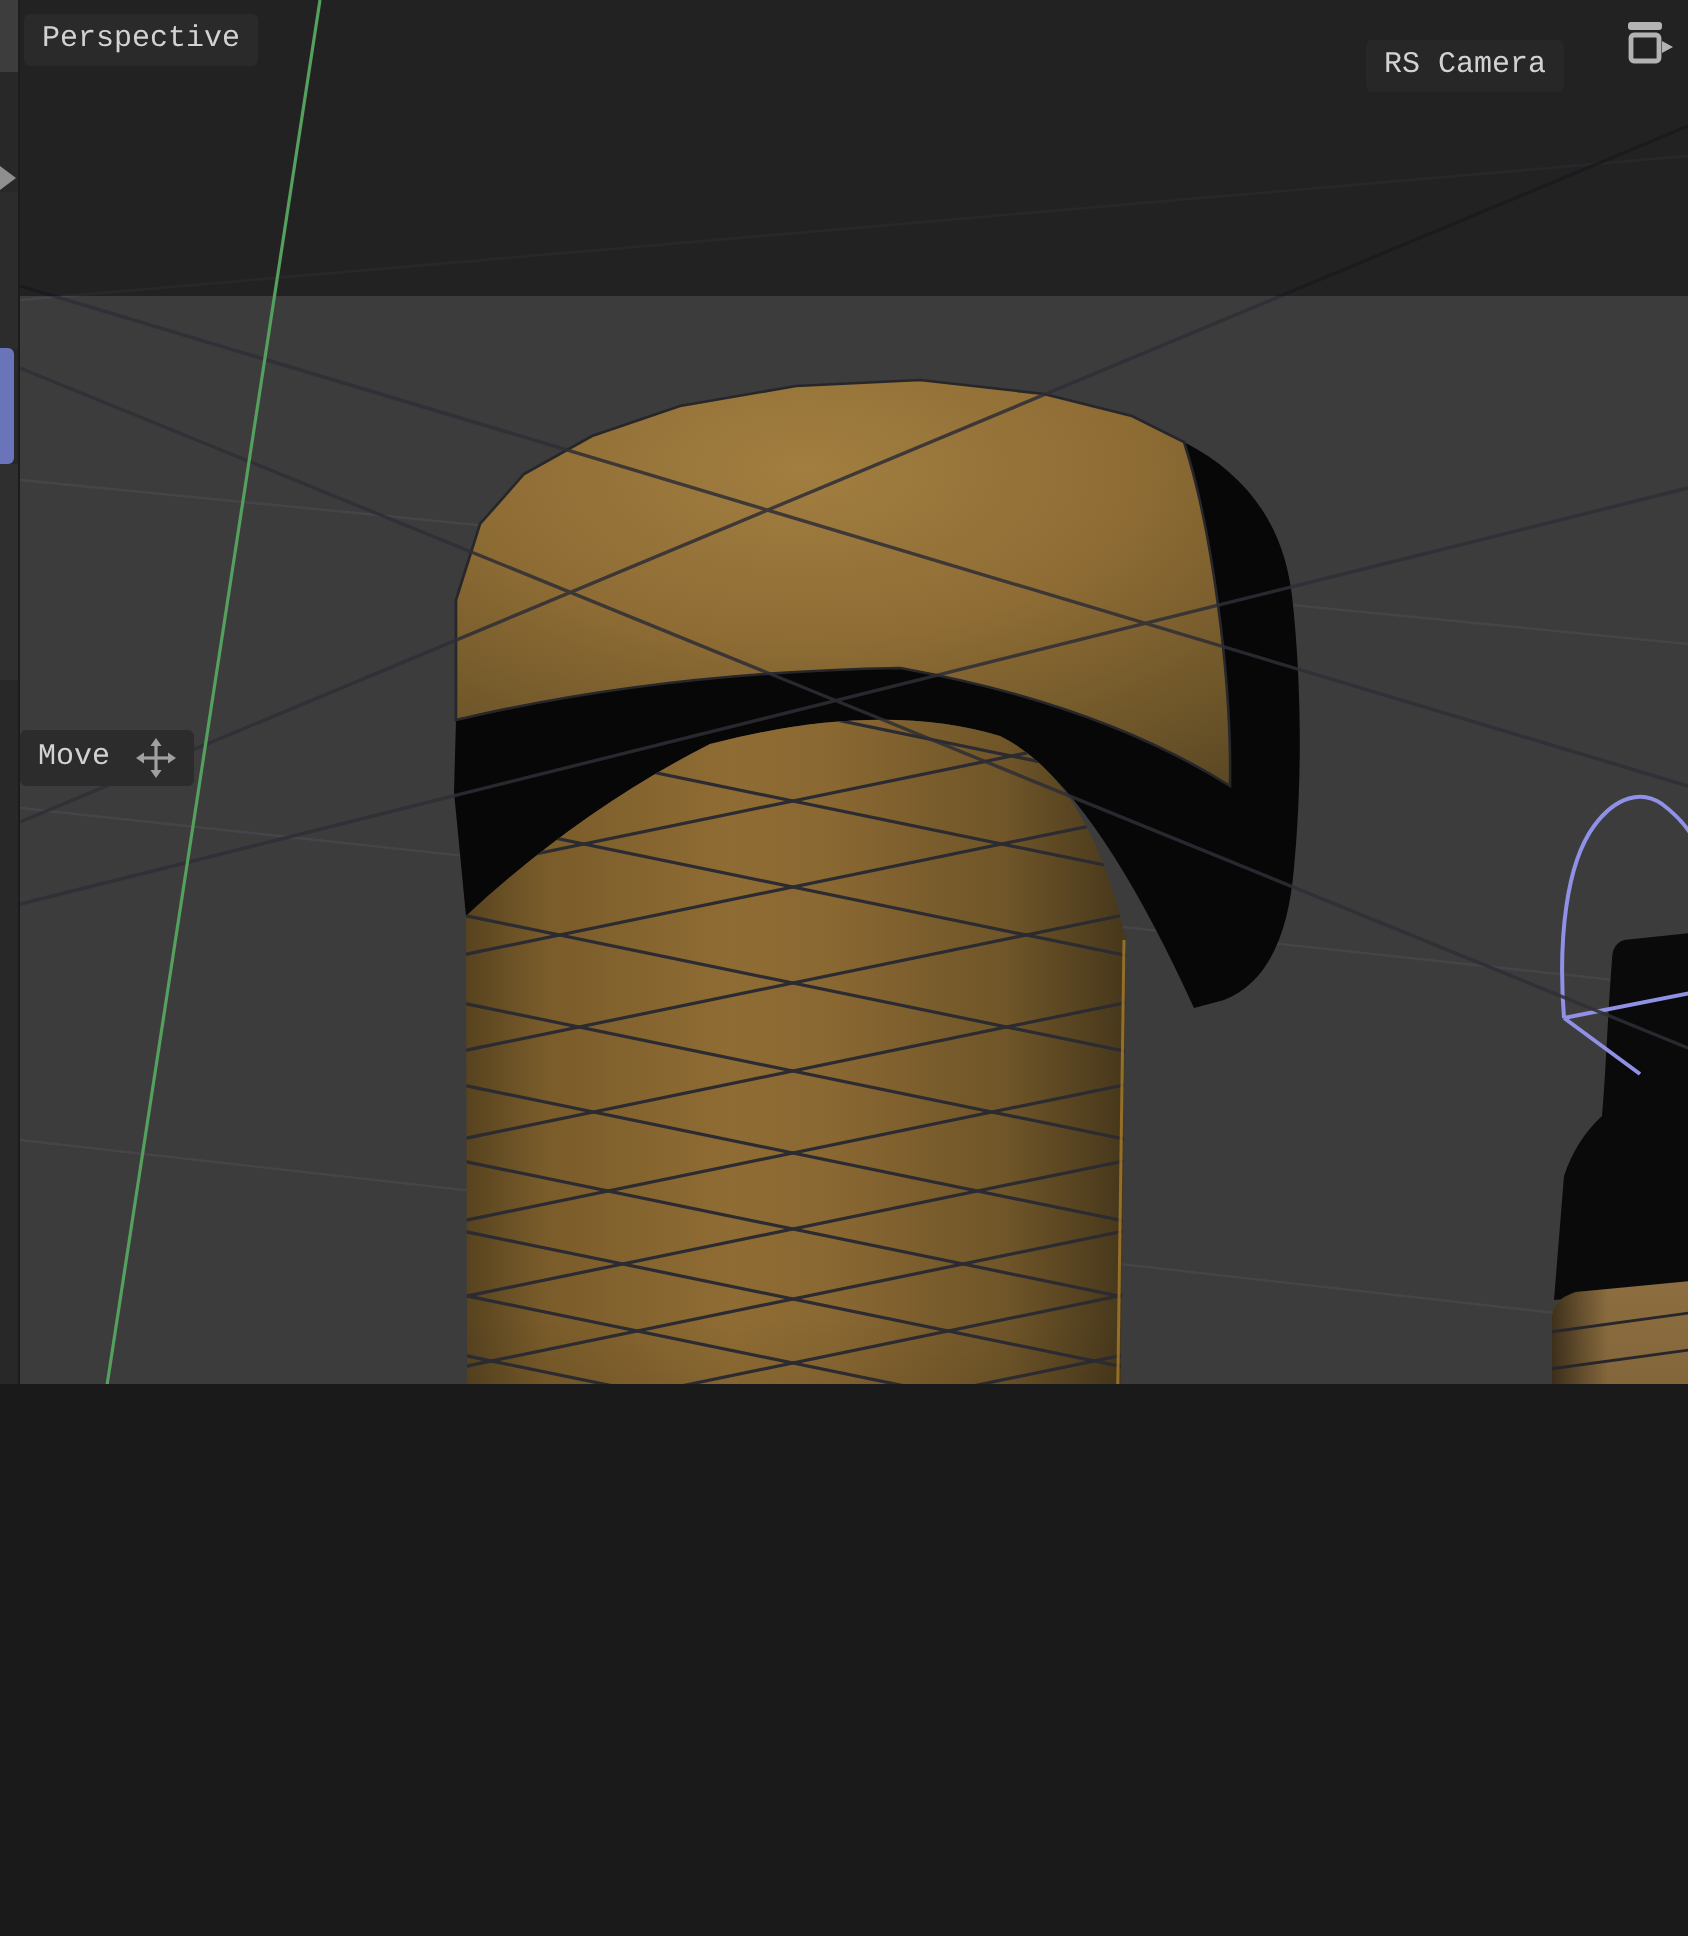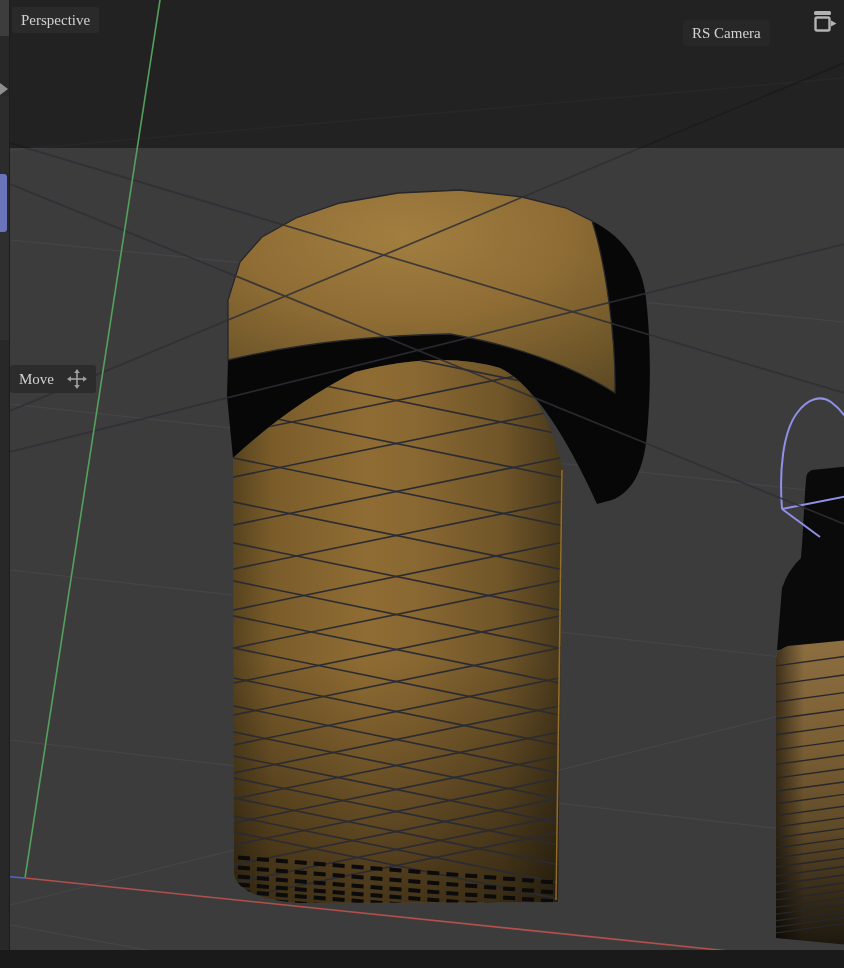--- a/index.html
+++ b/index.html
@@ -1,18 +1,18 @@
 <!DOCTYPE html>
 <html><head>
 <meta charset="utf-8">
 <style>
   html,body{margin:0;padding:0;background:#1a1a1a;}
   .stage{
-    position:relative;width:844px;height:950px;overflow:hidden;
-    font-family:Liberation Serif, serif;background:#3c3c3c;
+    position:relative;width:844px;height:692px;overflow:hidden;
+    font-family:Liberation Mono, monospace;background:#3c3c3c;
     user-select:none;
   }
   
   .side-strip{position:absolute;left:0;top:0;width:10px;height:968px;background:#282828;z-index:5;}
   .side-strip .top-block{position:absolute;left:0;top:0;width:10px;height:36px;background:#3d3d3d;}
   .side-strip .block-a{position:absolute;left:0;top:96px;width:10px;height:78px;background:#2c2c2c;}
   .side-strip .block-b{position:absolute;left:0;top:232px;width:10px;height:108px;background:#2f2f2f;}
   .side-strip .border-r{position:absolute;right:0;top:0;width:1px;height:968px;background:#1c1c1c;}
   .tri-icon{position:absolute;left:0;top:83px;width:0;height:0;
     border-top:6px solid transparent;border-bottom:6px solid transparent;border-left:8px solid #8f8f8f;}

